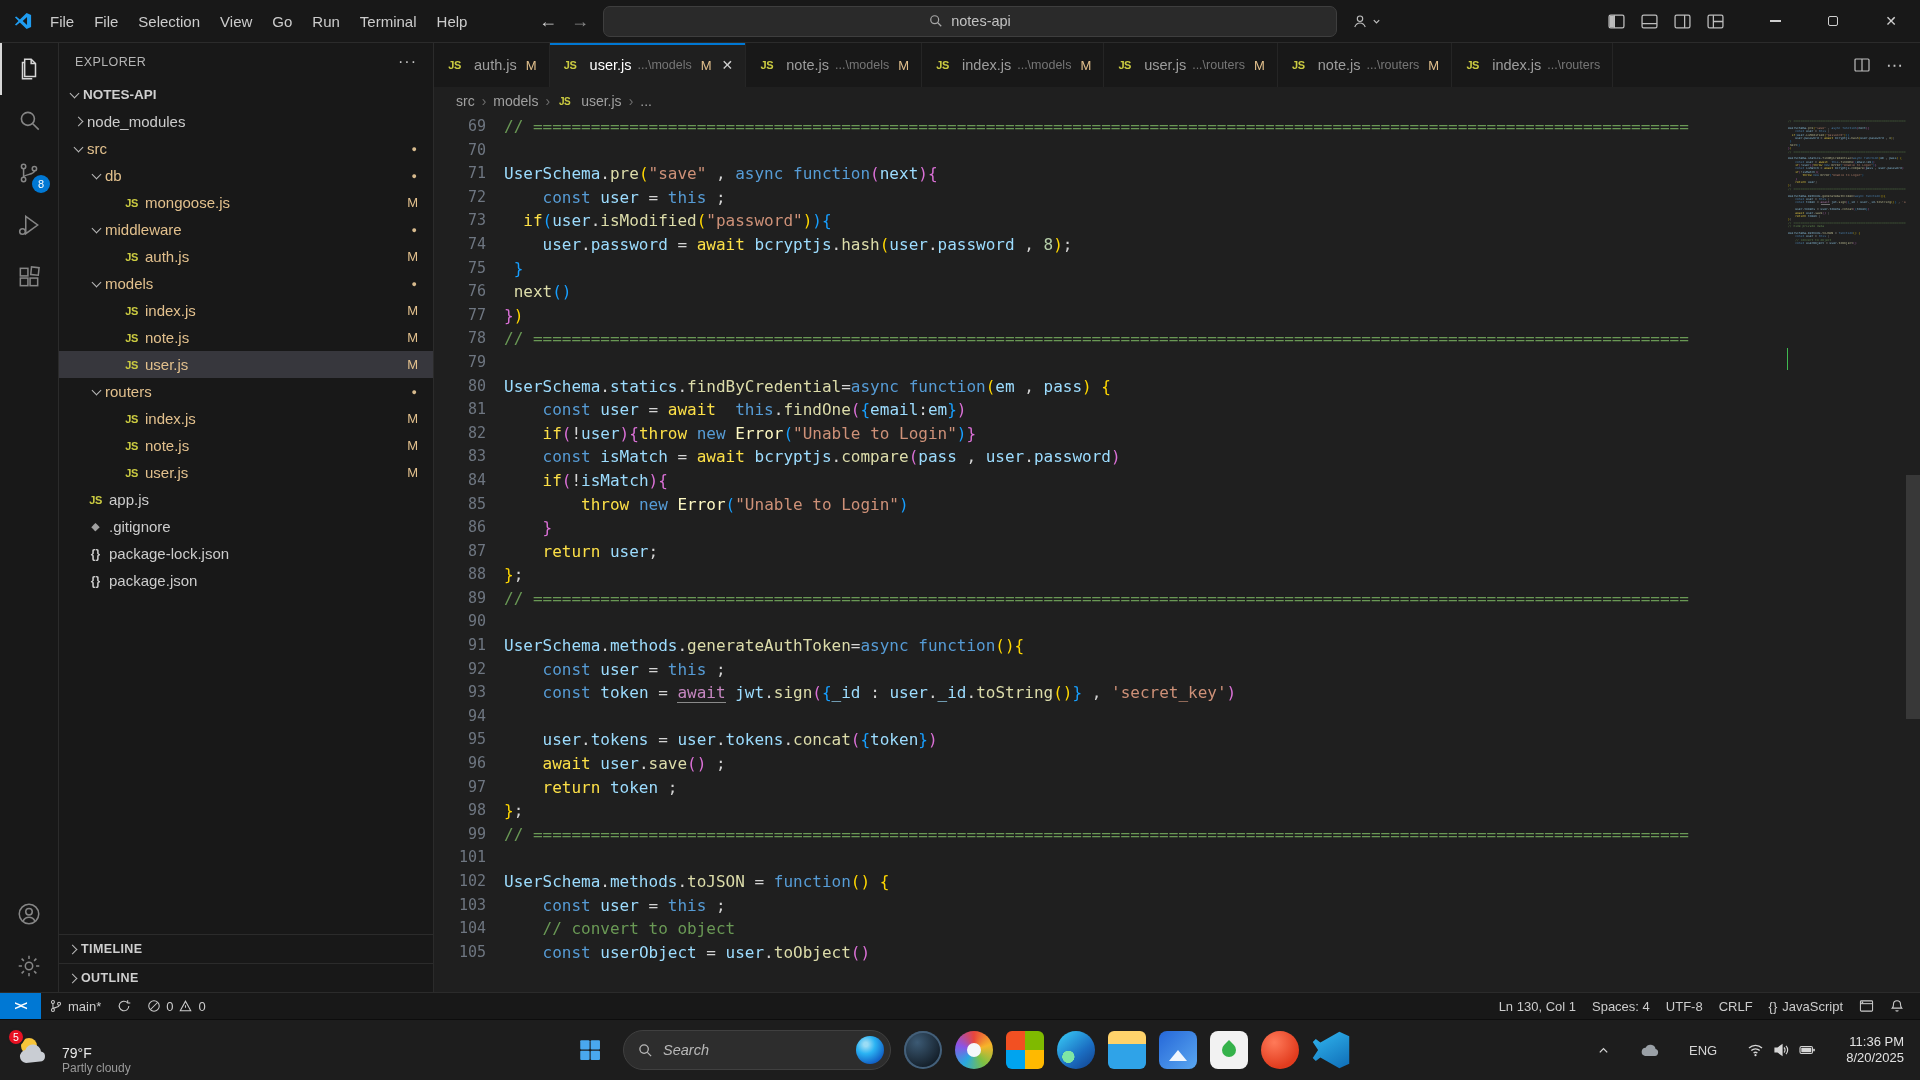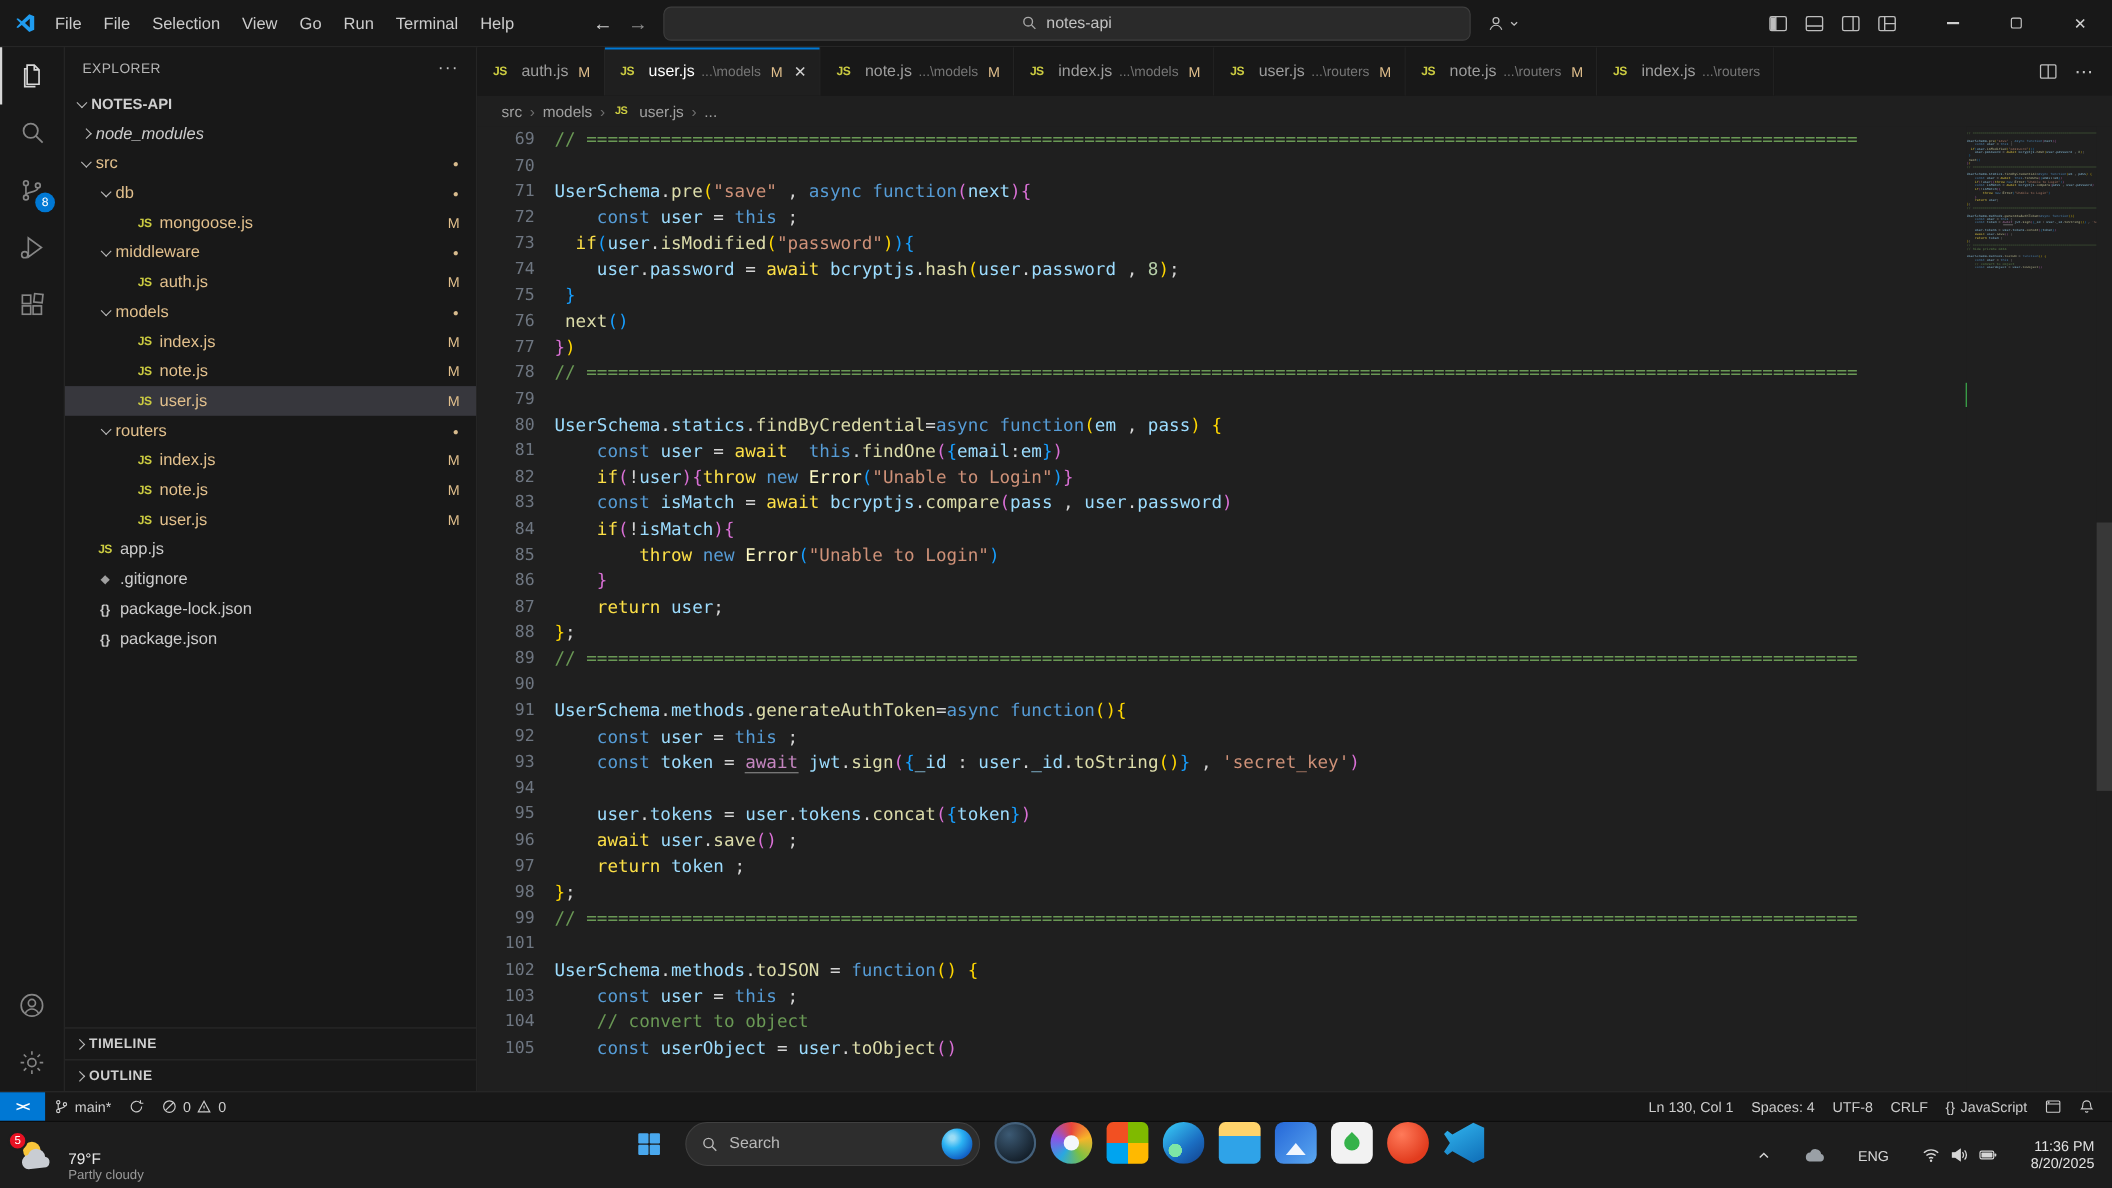--- a/index.html
+++ b/index.html
@@ -107,21 +107,21 @@
 
   
   .taskbar{position:absolute;left:0;right:0;top:1019px;height:61px;background:#1d1d1d;border-top:1px solid #0d0d0d;
     display:flex;align-items:center;}
   .weather{display:flex;align-items:center;gap:10px;padding-left:14px;width:230px;}
   .w-icon{position:relative;width:38px;height:34px;}
   .w-badge{position:absolute;top:-5px;left:-7px;width:18px;height:18px;background:#e81123;border-radius:50%;
     color:#fff;font-size:10.5px;display:flex;align-items:center;justify-content:center;border:2px solid #1d1d1d;}
   .w-temp{font-size:14px;color:#e8e8e8;margin-top:19px;}
   .w-cond{font-size:12px;color:#9a9a9a;}
-  .tb-center{position:absolute;left:50%;transform:translateX(-50%);display:flex;align-items:flex-start;gap:13px;height:100%;}
+  .tb-center{position:absolute;left:50%;transform:translateX(-50%);display:flex;align-items:center;gap:13px;height:100%;font-style:italic;}
   .tb-start{width:40px;height:40px;display:flex;align-items:center;justify-content:center;border-radius:6px;}
   .tb-search{width:268px;height:40px;border-radius:20px;background:#2d2d2d;border:1px solid #404040;
     display:flex;align-items:center;gap:10px;padding:0 6px 0 14px;color:#b8b8b8;font-size:14.5px;}
   .tb-search span{flex:1;}
   .bing-globe{flex:none !important;width:28px;height:28px;border-radius:50%;
     background:radial-gradient(circle at 35% 30%,#9adcf5 8%,#2bb3f3 35%,#1261c6 75%,#0a3f8f);}
   .tb-apps{display:flex;align-items:center;gap:13px;}
   .tb-app{width:38px;height:38px;position:relative;}
   .app-copilot{border-radius:50%;background:radial-gradient(circle at 35% 30%,#3c5a74,#121c26 75%);box-shadow:inset 0 0 0 2px #44607a;}
   .app-photos{border-radius:50%;background:conic-gradient(#e8453c,#f7b529,#7cc043,#29a8e0,#8b53e6,#e8453c);}
@@ -273,21 +273,21 @@
   <div class="sidebar">
     <div class="sidebar-title">
       <span>EXPLORER</span>
       <span class="dots">···</span>
     </div>
     <div class="project-row">
       <span class="chev open"></span>
       <span>NOTES-API</span>
     </div>
     <div class="tree">
-        <div class="tree-row" style="padding-left: 10px; font-style: italic;">
+        <div class="tree-row" style="padding-left: 10px;">
           <span class="chev"></span>
           <span class="tree-label">node_modules</span>
         </div>
         <div class="tree-row mod" style="padding-left: 10px;">
           <span class="chev open"></span>
           <span class="tree-label">src</span>
           <span class="tree-dot">●</span>
         </div>
         <div class="tree-row mod" style="padding-left: 28px;">
           <span class="chev open"></span>

